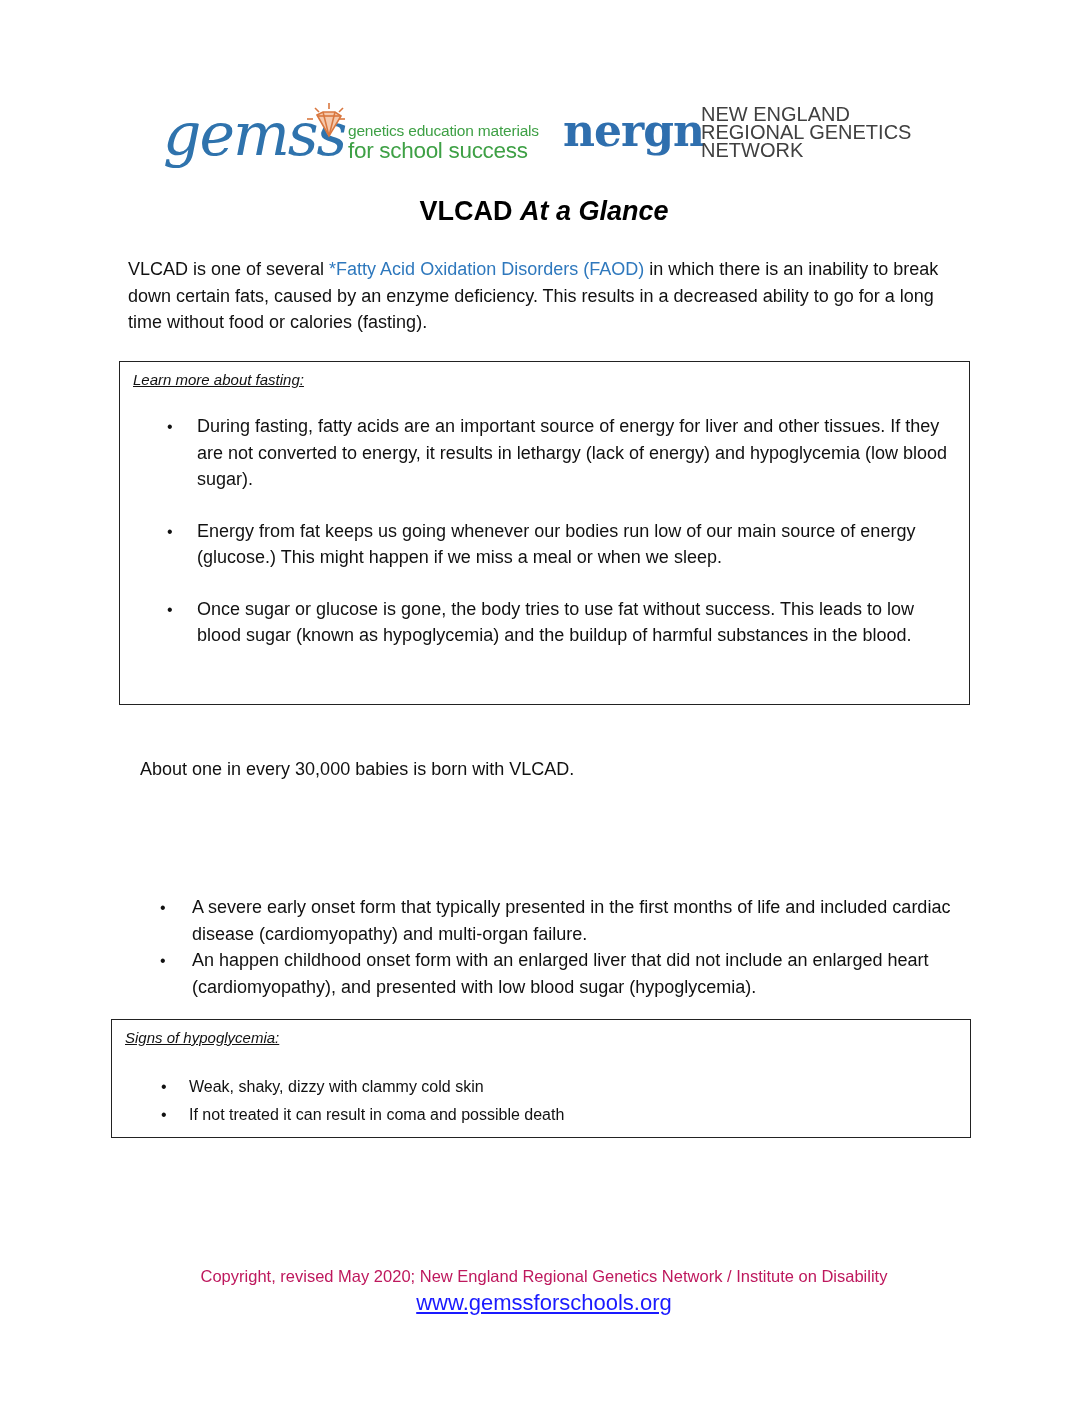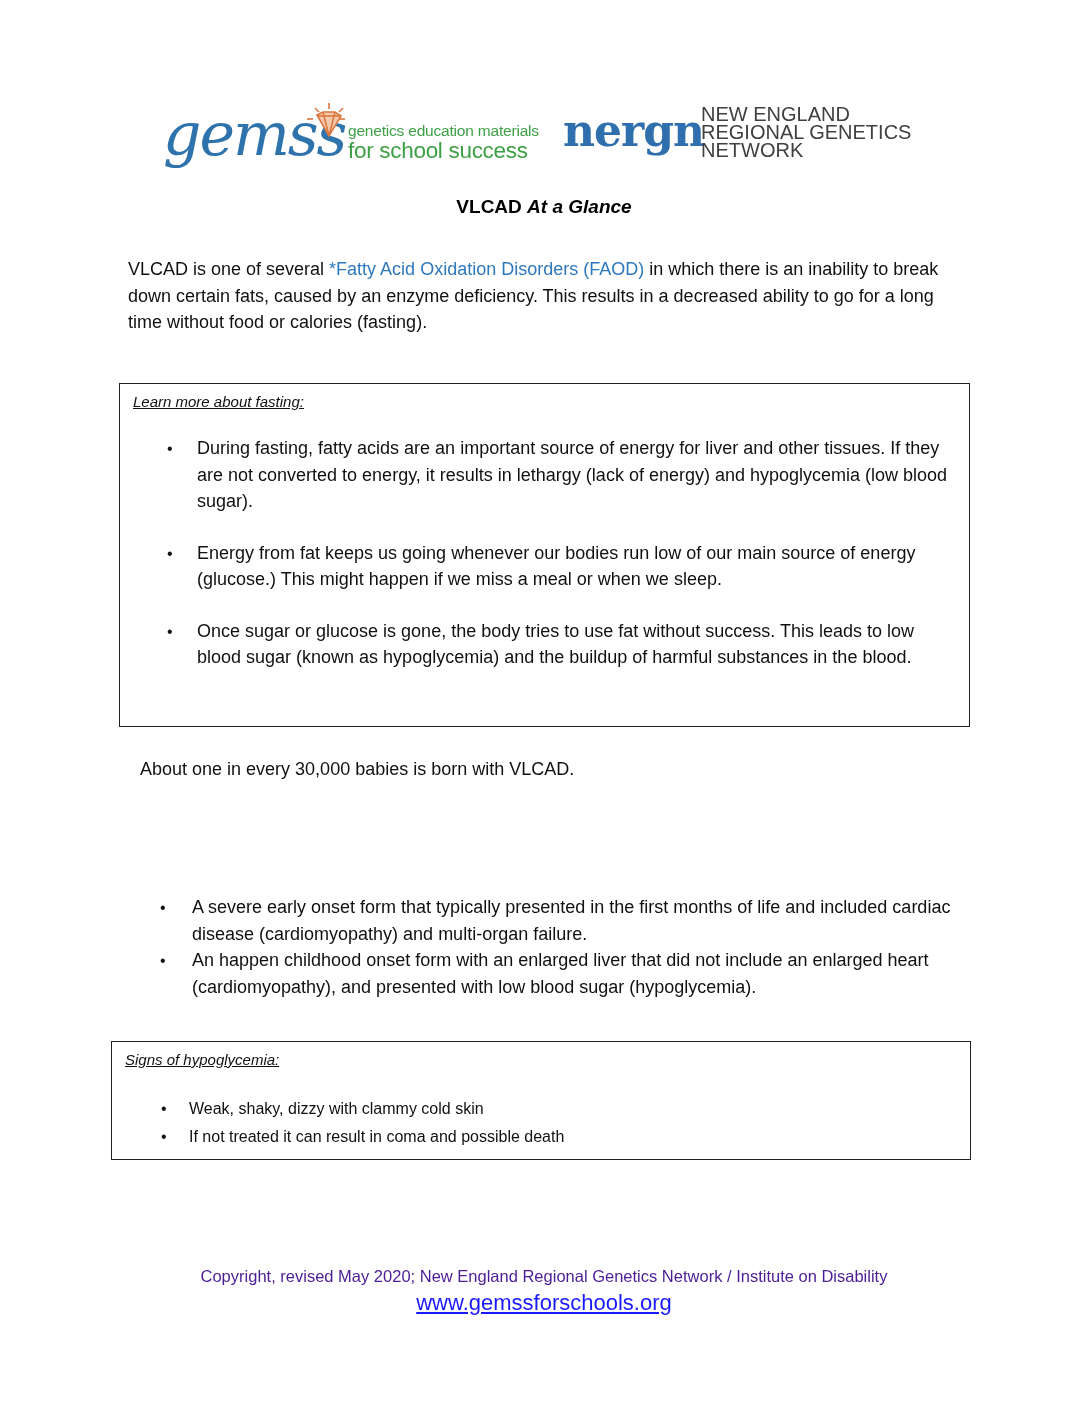--- a/index.html
+++ b/index.html
@@ -34,37 +34,37 @@
     }
     .nergn-lines { position: absolute; left: 138px; top: 2px; }
     .nergn-line {
       display: block; font-size: 20px; line-height: 18px; color: #404040;
       letter-spacing: 0; white-space: nowrap;
     }
 
     
     .title {
       position: absolute; left: 0; width: 1088px; top: 196px; text-align: center;
-      font-size: 19px; font-weight: bold; color: #000;
+      font-size: 27px; font-weight: bold; color: #000;
     }
     .title em { font-style: italic; }
 
     
     .para {
       position: absolute; left: 128px; width: 840px;
       font-size: 18px; line-height: 26.5px; color: #111;
     }
     .link-blue { color: #2e78bd; margin-top: 24px; }
     .p-intro { top: 256px; }
     .p-incidence { top: 744px; }
     .p-before { top: 804px; }
 
     
     .box {
-      position: absolute; border: 1.5px solid #222; box-sizing: border-box; margin-top: 22px;
+      position: absolute; border: 1.5px solid #222; box-sizing: border-box;
     }
     .box-fasting { left: 119px; top: 361px; width: 851px; height: 344px; }
     .box-signs { left: 111px; top: 1019px; width: 860px; height: 119px; }
 
     .box-heading {
       position: absolute; font-style: italic; text-decoration: underline;
       font-size: 15px; color: #111;
     }
     .box-fasting .box-heading { left: 13px; top: 9px; }
     .box-signs .box-heading { left: 13px; top: 9px; }
@@ -81,21 +81,21 @@
 
     .types-list { position: absolute; left: 192px; top: 894px; width: 760px; font-size: 18px; line-height: 26.5px; }
     .types-list .bullet { left: -32px; top: 1px; }
 
     .signs-list { left: 77px; top: 53px; width: 760px; font-size: 16px; line-height: 28px; }
     .signs-list .bullet { left: -28px; top: 1px; font-size: 14px; }
 
     
     .footer-copy {
       position: absolute; left: 0; width: 1088px; top: 1267px; text-align: center;
-      font-size: 16.5px; color: #4c1d95;
+      font-size: 16.5px; color: #be185d;
     }
     .footer-link {
       position: absolute; left: 0; width: 1088px; top: 1290px; text-align: center;
       font-size: 22px;
     }
     .footer-link a { color: #1a1aff; text-decoration: underline; }
   </style>
 </head>
 <body>
 

